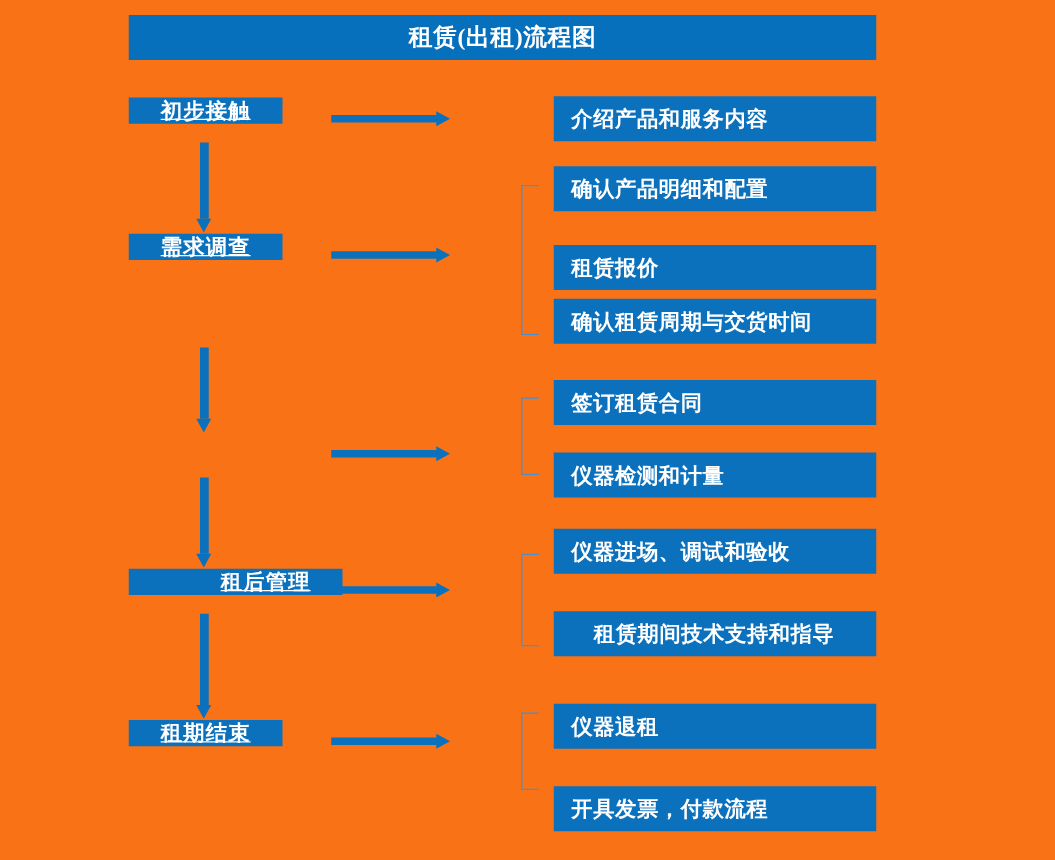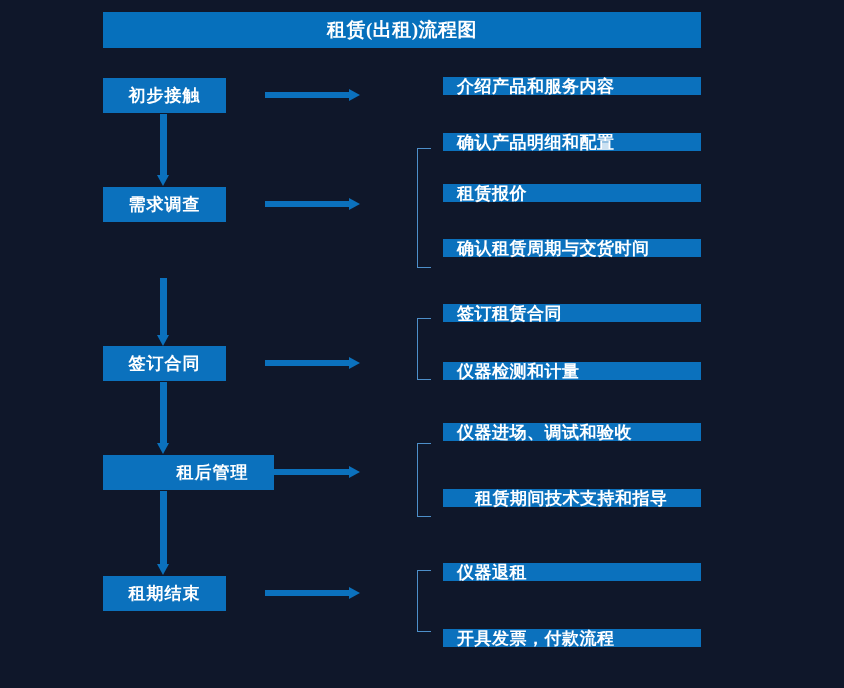--- a/index.html
+++ b/index.html
@@ -7,21 +7,21 @@
     padding: 0;
     background: #ffffff;
   }
   body {
     font-family: "Liberation Serif", "DejaVu Serif", serif;
   }
   #canvas {
     position: relative;
     width: 844px;
     height: 688px;
-    background: #0f172a;
+    background: #f97316;
     overflow: hidden;
   }
   
   .title-bar {
     position: absolute;
     left: 103px;
     top: 12px;
     width: 598px;
     height: 36px;
     background: #0670BC;
@@ -31,36 +31,37 @@
     display: flex;
     align-items: center;
     justify-content: center;
     letter-spacing: 0.5px;
   }
   
   .stage-box {
     position: absolute;
     left: 103px;
     width: 123px;
-    height: 35px;
+    height: 21px;
     background: #0B71BD;
     color: #ffffff;
     font-size: 17px;
     font-weight: bold;
     display: flex;
     align-items: center;
     justify-content: center;
     letter-spacing: 1px;
+    text-decoration: underline;
   }
   
   .detail-box {
     position: absolute;
     left: 443px;
     width: 258px;
-    height: 18px;
+    height: 36px;
     background: #0B71BD;
     color: #ffffff;
     font-size: 17px;
     font-weight: bold;
     display: flex;
     align-items: center;
     padding-left: 14px;
     box-sizing: border-box;
     letter-spacing: 0.5px;
   }
@@ -124,21 +125,20 @@
 </style>
 </head>
 <body>
 
 <div id="canvas">
 
   <div class="title-bar">租赁(出租)流程图</div>
 
   <div class="stage-box" style="top:78px;">初步接触</div>
   <div class="stage-box" style="top:187px;">需求调查</div>
-  <div class="stage-box" style="top:346px;">签订合同</div>
   <div class="stage-box" style="top:455px;padding-left:48px;">租后管理</div>
   <div class="stage-box" style="top:576px;">租期结束</div>
 
   <div class="v-arrow" style="top:114px; height:72px;">
     <div class="shaft" style="height:61px;"></div>
     <div class="head" style="top:61px;"></div>
   </div>
   <div class="v-arrow" style="top:278px; height:68px;">
     <div class="shaft" style="height:57px;"></div>
     <div class="head" style="top:57px;"></div>
@@ -174,21 +174,21 @@
   </div>
 
   <div class="bracket" style="top:148px; height:120px;"></div>
   <div class="bracket" style="top:318px; height:62px;"></div>
   <div class="bracket" style="top:443px; height:74px;"></div>
   <div class="bracket" style="top:570px; height:62px;"></div>
 
   <div class="detail-box" style="top:77px;">介绍产品和服务内容</div>
 
   <div class="detail-box" style="top:133px;">确认产品明细和配置</div>
-  <div class="detail-box" style="top:184px;">租赁报价</div>
+  <div class="detail-box" style="top:196px;">租赁报价</div>
   <div class="detail-box" style="top:239px;">确认租赁周期与交货时间</div>
 
   <div class="detail-box" style="top:304px;">签订租赁合同</div>
   <div class="detail-box" style="top:362px;">仪器检测和计量</div>
 
   <div class="detail-box" style="top:423px;">仪器进场、调试和验收</div>
   <div class="detail-box" style="top:489px;padding-left:32px;">租赁期间技术支持和指导</div>
 
   <div class="detail-box" style="top:563px;">仪器退租</div>
   <div class="detail-box" style="top:629px;">开具发票，付款流程</div>

